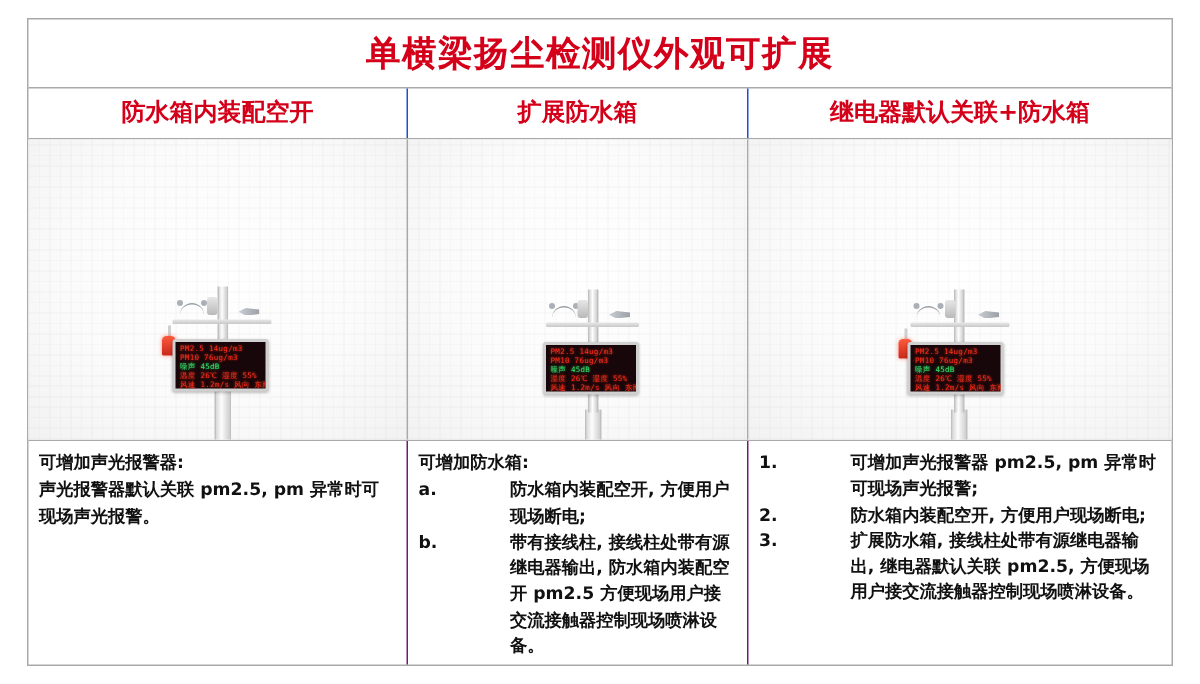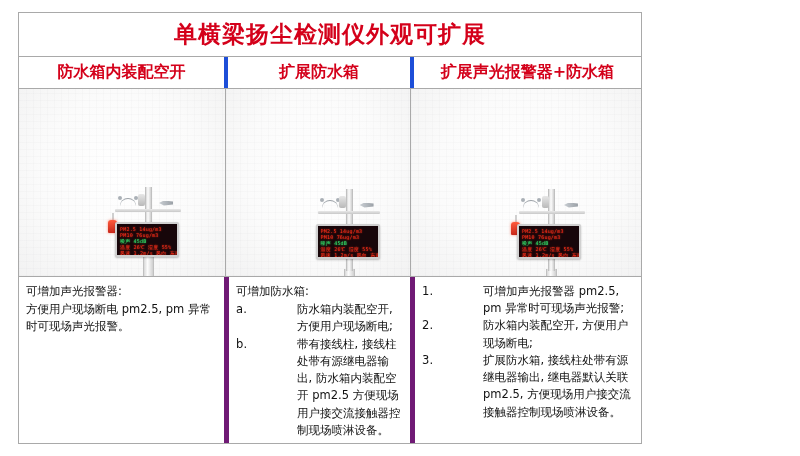--- a/index.html
+++ b/index.html
@@ -16,21 +16,21 @@
   .page {
     position: relative;
     width: 800px;
     height: 456px;
     box-sizing: border-box;
   }
   .frame {
     position: absolute;
     left: 18px;
     top: 12px;
-    width: 624px;
+    width: 764px;
     height: 432px;
     border: 1px solid #a9a9a9;
     box-sizing: border-box;
     display: flex;
     flex-direction: column;
     background: #fff;
   }
   .title-bar {
     height: 52px;
     border-bottom: 1px solid #a9a9a9;
@@ -58,48 +58,49 @@
     justify-content: center;
     color: #d4001a;
     font-size: 16px;
     font-weight: bold;
     box-sizing: border-box;
     font-family: "DejaVu Sans", "Liberation Sans", sans-serif;
   }
   .col1 { width: 252px; }
   .col2 { width: 227px; }
   .col3 { width: 283px; }
-  .header-cell.col2, .header-cell.col3 { border-left: 4px solid #1d4ed8; }
+  .header-cell.col2, .header-cell.col3 { border-left: 1px solid #1d4ed8; }
   .img-row {
     height: 225px;
     display: flex;
     border-bottom: 1px solid #a9a9a9;
     box-sizing: border-box;
   }
   .img-cell {
     position: relative;
     box-sizing: border-box;
     overflow: hidden;
     background: #fdfdfd;
   }
   .img-cell.col2, .img-cell.col3 { border-left: 1px solid #a9a9a9; }
   .desc-row {
     flex: 1;
     display: flex;
     box-sizing: border-box;
+    font-weight: bold;
   }
   .desc-cell {
     box-sizing: border-box;
     padding: 6px 7px 4px 7px;
     font-size: 11.5px;
     line-height: 1.5;
     color: #111;
     font-family: "DejaVu Sans", "Liberation Sans", sans-serif;
   }
-  .desc-cell.col2, .desc-cell.col3 { border-left: 5px solid #701a75; }
+  .desc-cell.col2, .desc-cell.col3 { border-left: 1px solid #701a75; }
   .desc-head { margin-bottom: 1px; }
   .desc-list {
     margin: 0;
     padding: 0;
     list-style: none;
   }
   .desc-list li {
     display: flex;
     align-items: flex-start;
     margin-bottom: 0px;
@@ -212,21 +213,21 @@
 <div class="page">
   <div class="frame">
 
     <div class="title-bar">
       <div class="title">单横梁扬尘检测仪外观可扩展</div>
     </div>
 
     <div class="header-row">
       <div class="header-cell col1">防水箱内装配空开</div>
       <div class="header-cell col2">扩展防水箱</div>
-      <div class="header-cell col3">扩展声光报警器+防水箱</div>
+      <div class="header-cell col3">继电器默认关联+防水箱</div>
     </div>
 
     <div class="img-row">
 
       <div class="img-cell col1">
         <div class="scene"></div>
 
         <div class="pole" style="left:124px; top:166px; width:9px; height:52px;"></div>
         <div class="pole" style="left:126px; top:98px; width:5px; height:70px;"></div>
         <div class="crossbar" style="left:96px; top:120px; width:66px;"></div>
@@ -298,21 +299,21 @@
           
           
         </div>
       </div>
     </div>
 
     <div class="desc-row">
 
       <div class="desc-cell col1">
         <div class="desc-head">可增加声光报警器:</div>
-        <div class="plain-text">方便用户现场断电 pm2.5, pm 异常时可现场声光报警。</div>
+        <div class="plain-text">声光报警器默认关联 pm2.5, pm 异常时可现场声光报警。</div>
       </div>
 
       <div class="desc-cell col2">
         <div class="desc-head">可增加防水箱:</div>
         <ul class="desc-list">
           <li>
             <span class="marker">a.</span>
             <span class="txt">防水箱内装配空开, 方便用户现场断电;</span>
           </li>
           <li>

